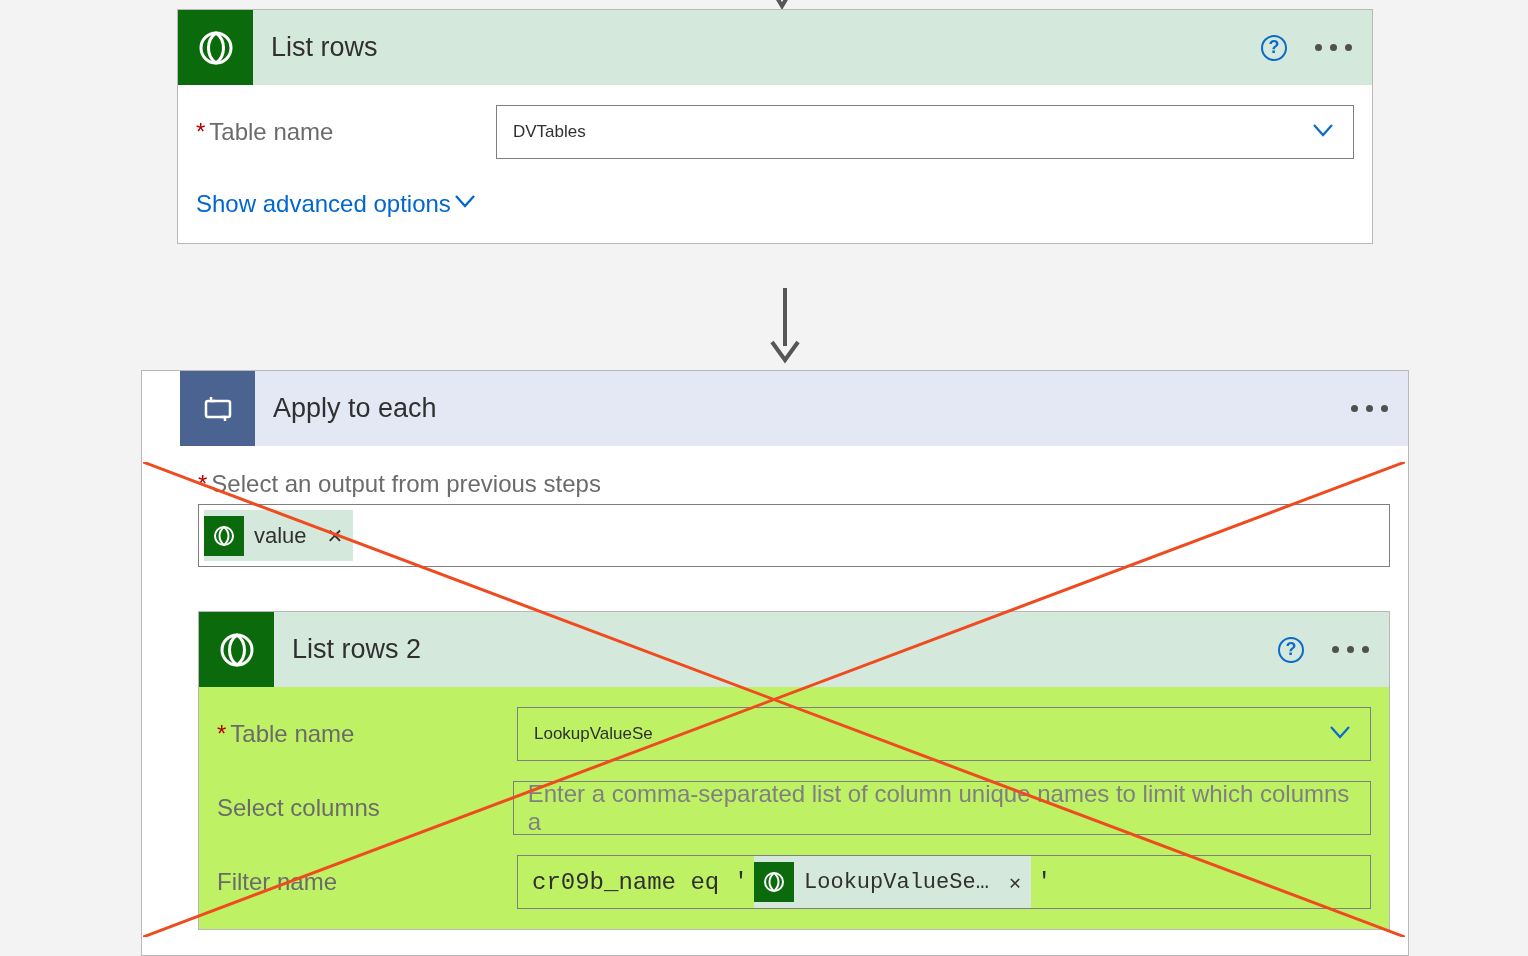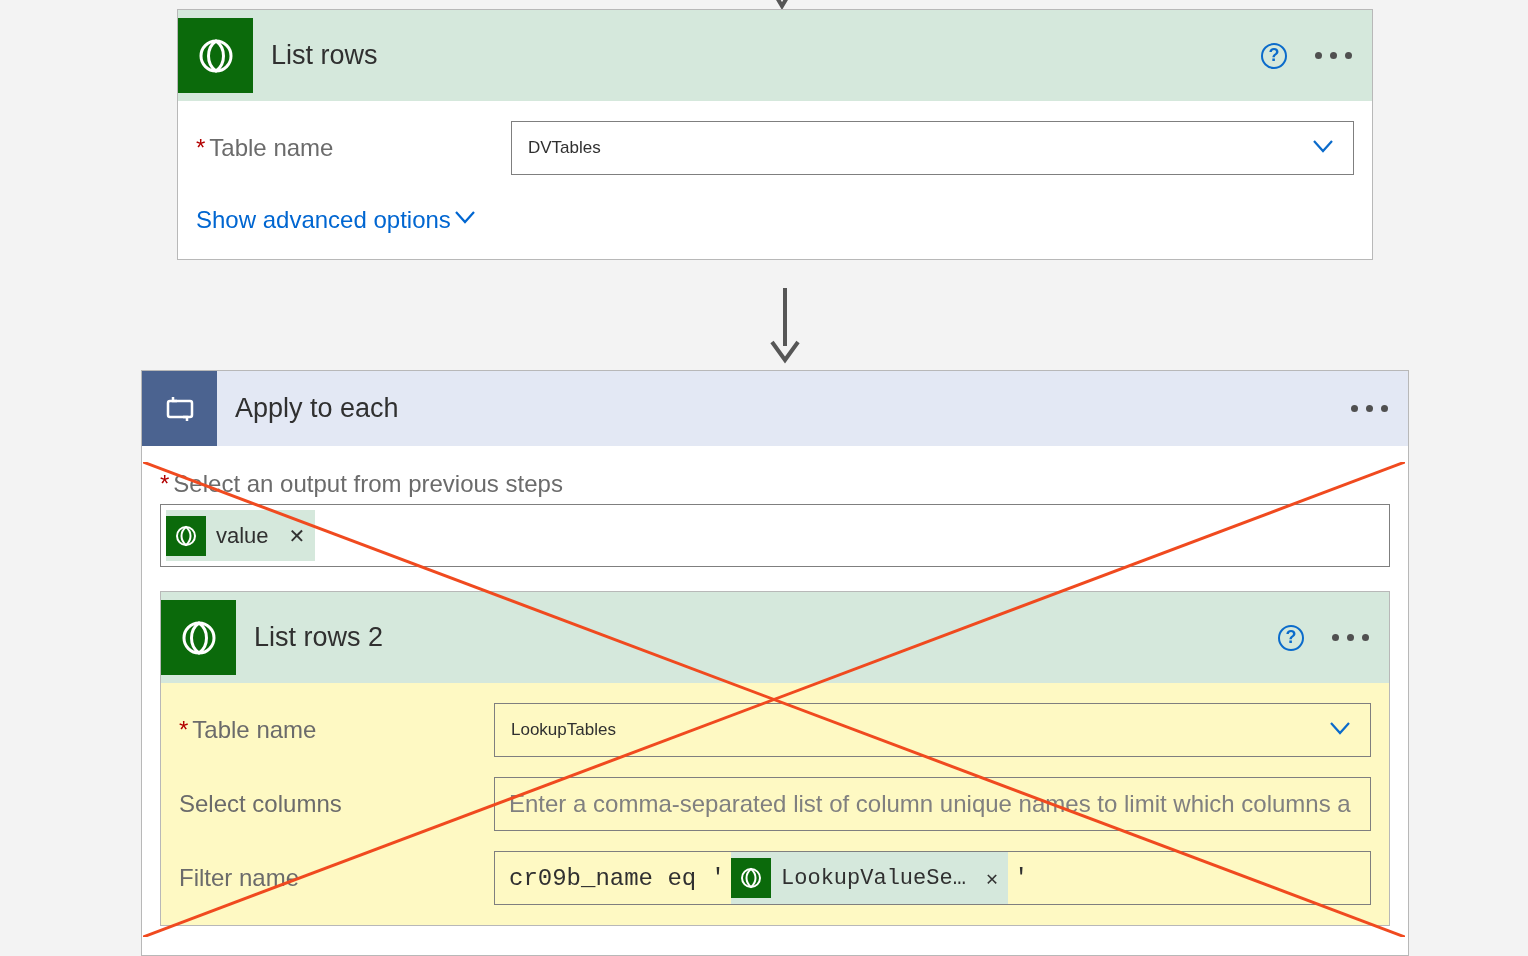--- a/index.html
+++ b/index.html
@@ -25,37 +25,37 @@
   html,body{margin:0;padding:0;background:var(--bg);font-family:"Segoe UI",Arial,sans-serif;color:var(--txt);}
   *{box-sizing:border-box;}
   .canvas{position:relative;width:1528px;height:956px;overflow:hidden;}
 
   
   .card1{
     position:absolute;left:177px;top:9px;width:1196px;
     background:#fff;border:1px solid var(--card-border);
   }
   .hdr1{
-    display:flex;align-items:center;height:91px;background:var(--header-green);
+    display:flex;align-items:center;height:75px;background:var(--header-green);
   }
   .iconbox-g{
     width:75px;height:75px;background:var(--green);display:flex;align-items:center;justify-content:center;flex:0 0 auto;
   }
   .iconbox-g svg{width:40px;height:40px;}
   .hdr-title{font-size:27px;margin-left:18px;flex:1 1 auto;}
   .help{
     width:26px;height:26px;border:2px solid var(--help-blue);border-radius:50%;
     display:flex;align-items:center;justify-content:center;color:var(--help-blue);
     font-size:18px;font-weight:600;margin-right:28px;cursor:pointer;
   }
   .more{margin-right:20px;cursor:pointer;display:flex;gap:8px;align-items:center;}
   .more span{width:7px;height:7px;border-radius:50%;background:#505050;}
 
   .body1{padding:20px 18px 0 18px;}
-  .row{display:flex;align-items:center;gap:40px;margin-bottom:20px;justify-content:flex-end;}
+  .row{display:flex;align-items:center;gap:25px;margin-bottom:20px;justify-content:flex-end;}
   .lbl{width:275px;font-size:24px;color:var(--muted);}
   .lbl .req{color:var(--req);margin-right:4px;}
   .select{
     flex:1 1 auto;height:54px;border:1px solid var(--input-border);
     display:flex;align-items:center;justify-content:space-between;padding:0 16px;font-size:17px;
   }
   .select .chev{color:var(--chevron-blue);}
   .chev svg{width:28px;height:28px;stroke:var(--chevron-blue);stroke-width:2.2;fill:none;}
   .adv{
     display:inline-flex;align-items:center;color:var(--link);font-size:24px;
@@ -66,21 +66,21 @@
   
   .arrow{
     position:absolute;left:766px;top:288px;width:38px;height:78px;
     display:flex;justify-content:center;
   }
   .arrow svg{width:38px;height:78px;}
 
   
   .card2{
     position:absolute;left:141px;top:370px;width:1268px;height:586px; 
-    background:#fff;border:1px solid var(--card-border);
+    background:#fff;border:1px solid var(--card-border);padding-left:38px;
   }
   .hdr2{
     display:flex;align-items:center;height:75px;background:var(--apply-hdr);
   }
   .iconbox-b{
     width:75px;height:75px;background:var(--apply-blue);display:flex;align-items:center;justify-content:center;flex:0 0 auto;
   }
   .iconbox-b svg{width:36px;height:36px;}
   .body2{padding:24px 18px 0 18px;position:relative;}
   .sec-lbl{font-size:24px;color:var(--muted);margin-bottom:6px;}
@@ -92,21 +92,21 @@
     display:inline-flex;align-items:center;background:var(--chip-green);height:51px;
     font-size:22px;
   }
   .chip .ci{width:40px;height:40px;background:var(--green);display:flex;align-items:center;justify-content:center;margin-right:10px;}
   .chip .ci svg{width:24px;height:24px;}
   .chip .ct{padding-right:10px;}
   .chip .cx{padding:0 10px;cursor:pointer;font-size:20px;color:#333;}
 
   
   .nested{
-    margin-top:24px;border:1px solid var(--card-border);background:#fef9c3;
+    margin-top:44px;border:1px solid var(--card-border);background:#bef264;
   }
   .nested .body1{padding:20px 18px 0 18px;}
   .textin{
     flex:1 1 auto;height:54px;border:1px solid var(--input-border);
     display:flex;align-items:center;padding:0 14px;font-size:24px;color:var(--txt);
   }
   .textin .ph{color:var(--placeholder);}
   .textin.filter{gap:6px;flex-wrap:nowrap;overflow:hidden;font-family:Liberation Mono, monospace;}
   .textin.filter .chip{height:52px;}
 
@@ -220,21 +220,21 @@
           <div class="more">
               <span></span>
               <span></span>
               <span></span>
             </div>
         </div>
         <div class="body1">
           <div class="row">
             <div class="lbl"><span class="req">*</span><span>Table name</span></div>
             <div class="select">
-              <span>LookupTables</span>
+              <span>LookupValueSe</span>
               <span class="chev"><svg viewBox="0 0 28 28">
                     <polyline points="5,9 14,19 23,9"></polyline>
                   </svg></span>
             </div>
           </div>
           <div class="row">
             <div class="lbl">Select columns</div>
             <div class="textin">
               <span class="ph">Enter a comma-separated list of column unique names to limit which columns a</span>
             </div>

